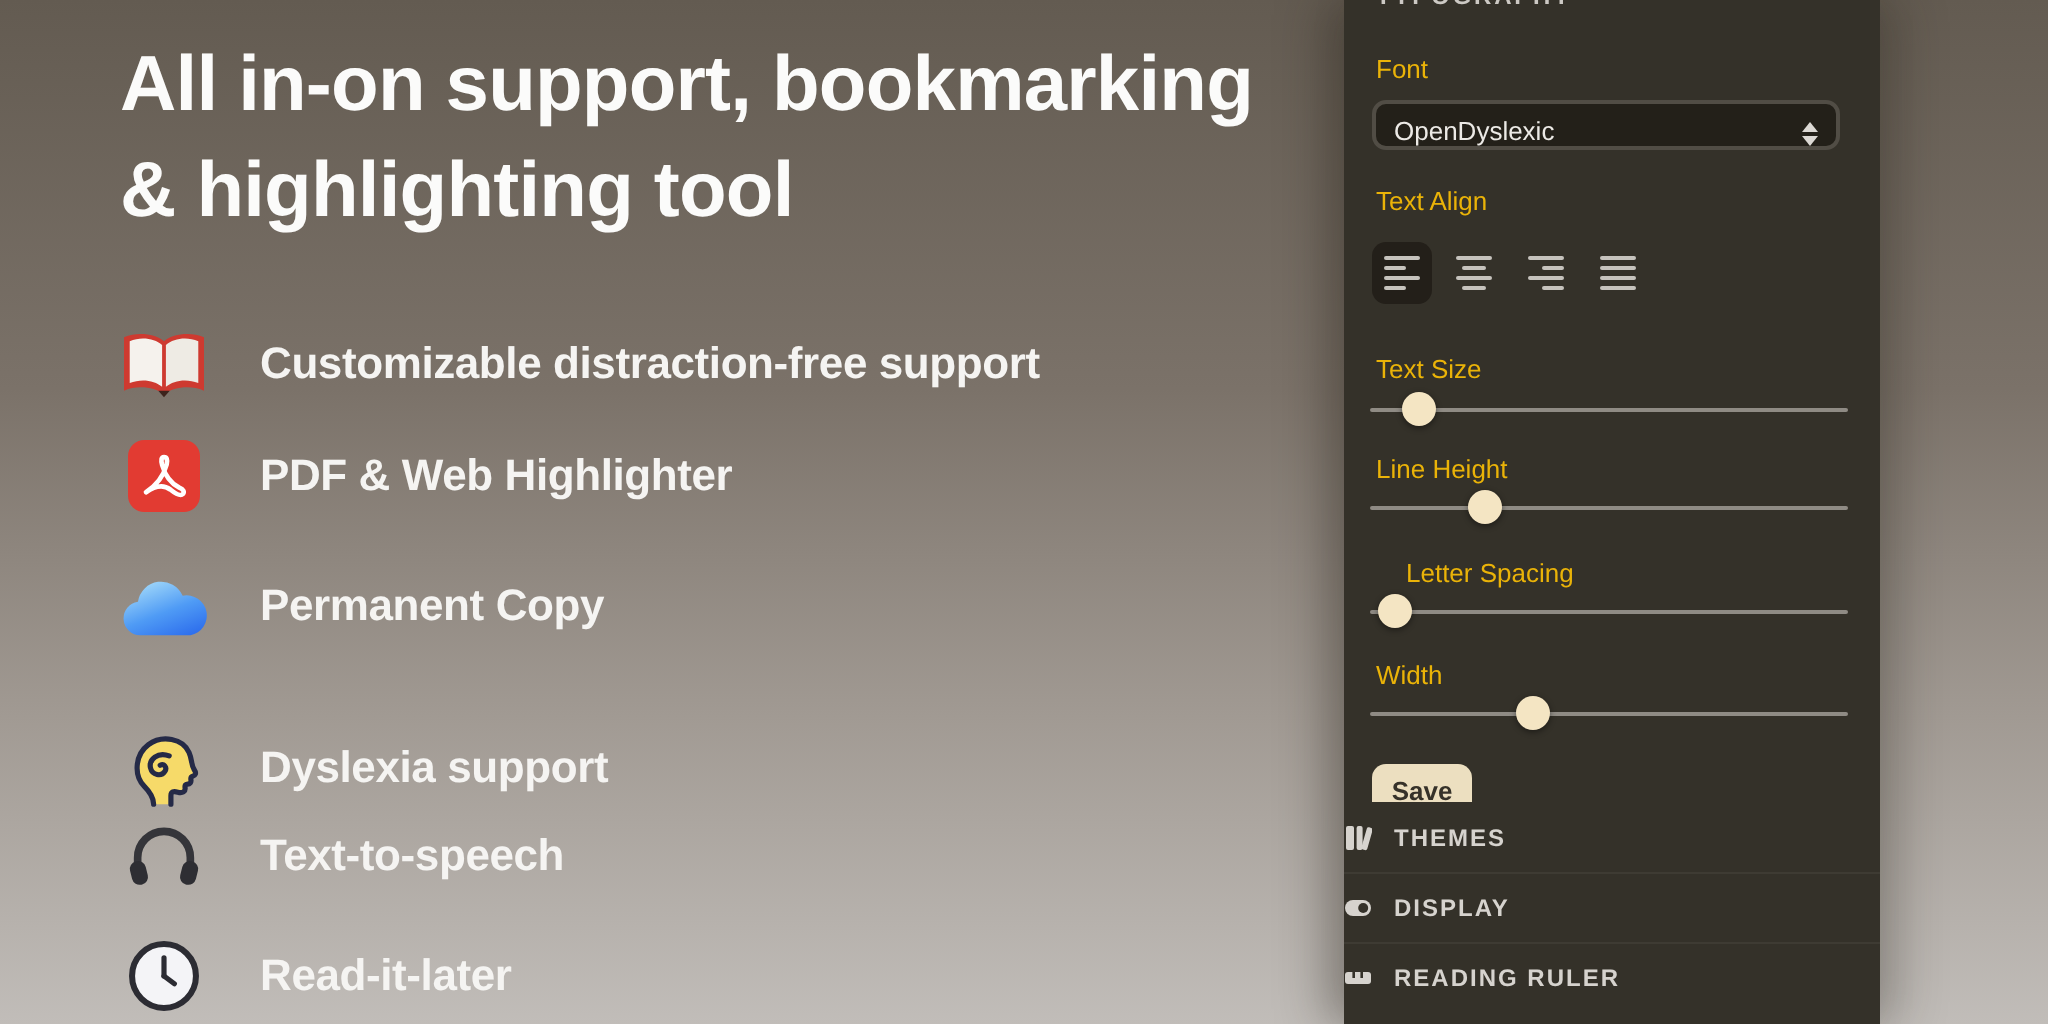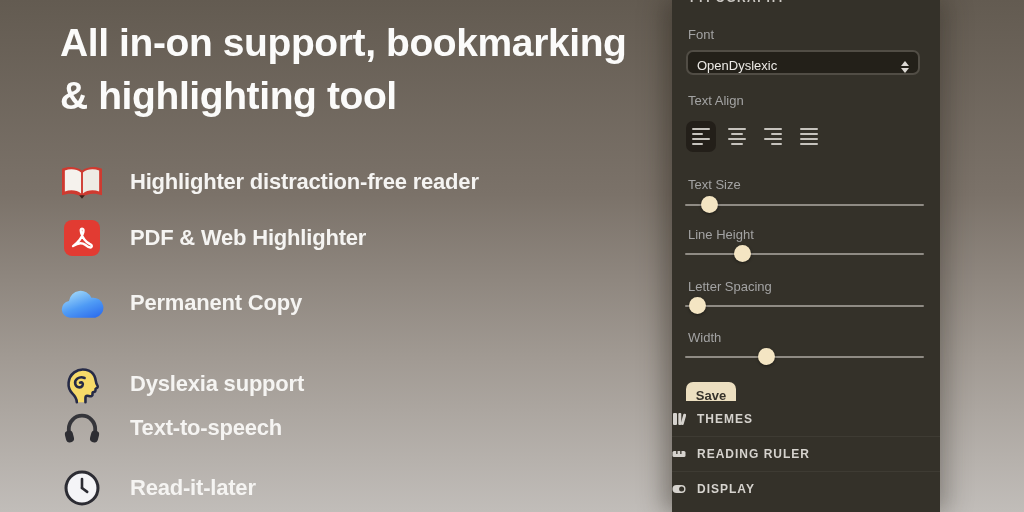--- a/index.html
+++ b/index.html
@@ -27,22 +27,22 @@
   
   .panel {
     position:absolute; left:672px; top:0; width:268px; height:512px;
     background:#343129; overflow:hidden;
     box-shadow:-10px 0 22px rgba(40,34,26,0.35), 10px 0 22px rgba(40,34,26,0.25);
   }
   .ptitle {
     position:absolute; left:16px; top:-9px;
     color:#ccc9c4; font-size:12px; font-weight:700; letter-spacing:1.4px;
   }
-  .plabel { position:absolute; left:16px; color:#a3a3a3; font-size:13px; font-weight:500; }
-  .lb-font{top:27px;} .lb-align{top:93px;} .lb-size{top:177px;text-align:center;} .lb-line{top:227px;} .lb-letter{top:279px;} .lb-width{top:330px;}
+  .plabel { position:absolute; left:16px; color:#eab308; font-size:13px; font-weight:500; }
+  .lb-font{top:27px;} .lb-align{top:93px;} .lb-size{top:177px;text-align:center;} .lb-line{top:227px;} .lb-letter{top:279px;margin-left:15px;} .lb-width{top:330px;}
 
   .font-select {
     position:absolute; left:14px; top:50px; width:234px; height:25px;
     background:#232019; border:2px solid #514d45; border-radius:7px;
     display:flex; align-items:flex-end; padding:0 9px;
     color:#eceae6; font-size:13px; font-weight:500; cursor:pointer;
   }
   .stepper { margin-left:auto; display:flex; flex-direction:column; gap:2px; }
   .stepper b { display:block; width:0; height:0; border-left:4px solid transparent; border-right:4px solid transparent; }
   .stepper .up   { border-bottom:5px solid #dcd9d4; }
@@ -90,21 +90,21 @@
 
 <div class="feature f0">
   <span class="ico">
     <svg width="46" height="40" viewBox="0 0 48 42">
       <path d="M3 7 C10 4 19 5 24 9 C29 5 38 4 45 7 V35 C38 32 29 33 24 37 C19 33 10 32 3 35 Z" fill="#ce3a30"></path>
       <path d="M6 9 C12 6.5 19 7.5 23 11 V33 C19 29.5 12 28.5 6 31 Z" fill="#f5f2ed"></path>
       <path d="M42 9 C36 6.5 29 7.5 25 11 V33 C29 29.5 36 28.5 42 31 Z" fill="#eeebe4"></path>
       <path d="M21 35 L24 38.5 L27 35 Z" fill="#3c231c"></path>
     </svg>
   </span>
-  <span class="flabel">Highlighter distraction-free reader</span>
+  <span class="flabel">Customizable distraction-free support</span>
 </div>
 
 <div class="feature f1">
   <span class="ico">
     <svg width="36" height="36" viewBox="0 0 40 40">
       <rect width="40" height="40" rx="9" fill="#e23b32"></rect>
       <path d="M10 29 Q19 23 21.5 13.5 Q22.3 9.5 20 9.5 Q17.8 9.5 19 14 Q21.5 23 28.5 26.5 Q32 28 30.5 30 Q28.8 31.8 23.5 27.5 Q18 23.5 10 29 Z" fill="none" stroke="#ffffff" stroke-width="2.6" stroke-linejoin="round" stroke-linecap="round"></path>
     </svg>
   </span>
   <span class="flabel">PDF &amp; Web Highlighter</span>
@@ -227,27 +227,27 @@
     <div class="section-row">
       <svg class="sicon" viewBox="0 0 14 14">
         <rect x="1" y="1" width="4" height="12" rx="1" fill="#d6d3ce"></rect>
         <rect x="6.3" y="1" width="3" height="12" rx="1" fill="#d6d3ce"></rect>
         <rect x="10" y="1.6" width="3" height="11.5" rx="1" fill="#d6d3ce" transform="rotate(16 11.5 7.4)"></rect>
       </svg>
       <span class="slabel">THEMES</span>
     </div>
     <div class="section-row">
       <svg class="sicon" viewBox="0 0 14 14">
+        <rect x="0.5" y="3" width="13" height="8" rx="4" fill="#d6d3ce"></rect>
+        <circle cx="9.6" cy="7" r="2.5" fill="#343129"></circle>
+      </svg>
+      <span class="slabel">DISPLAY</span>
+    </div>
+    <div class="section-row">
+      <svg class="sicon" viewBox="0 0 14 14">
         <rect x="0.5" y="4" width="13" height="6" rx="1.5" fill="#d6d3ce"></rect>
         <rect x="4.2" y="4" width="1.3" height="3" fill="#343129"></rect>
         <rect x="8.2" y="4" width="1.3" height="3" fill="#343129"></rect>
       </svg>
       <span class="slabel">READING RULER</span>
     </div>
-    <div class="section-row">
-      <svg class="sicon" viewBox="0 0 14 14">
-        <rect x="0.5" y="3" width="13" height="8" rx="4" fill="#d6d3ce"></rect>
-        <circle cx="9.6" cy="7" r="2.5" fill="#343129"></circle>
-      </svg>
-      <span class="slabel">DISPLAY</span>
-    </div>
   </div>
 </div>
 
 </body></html>

